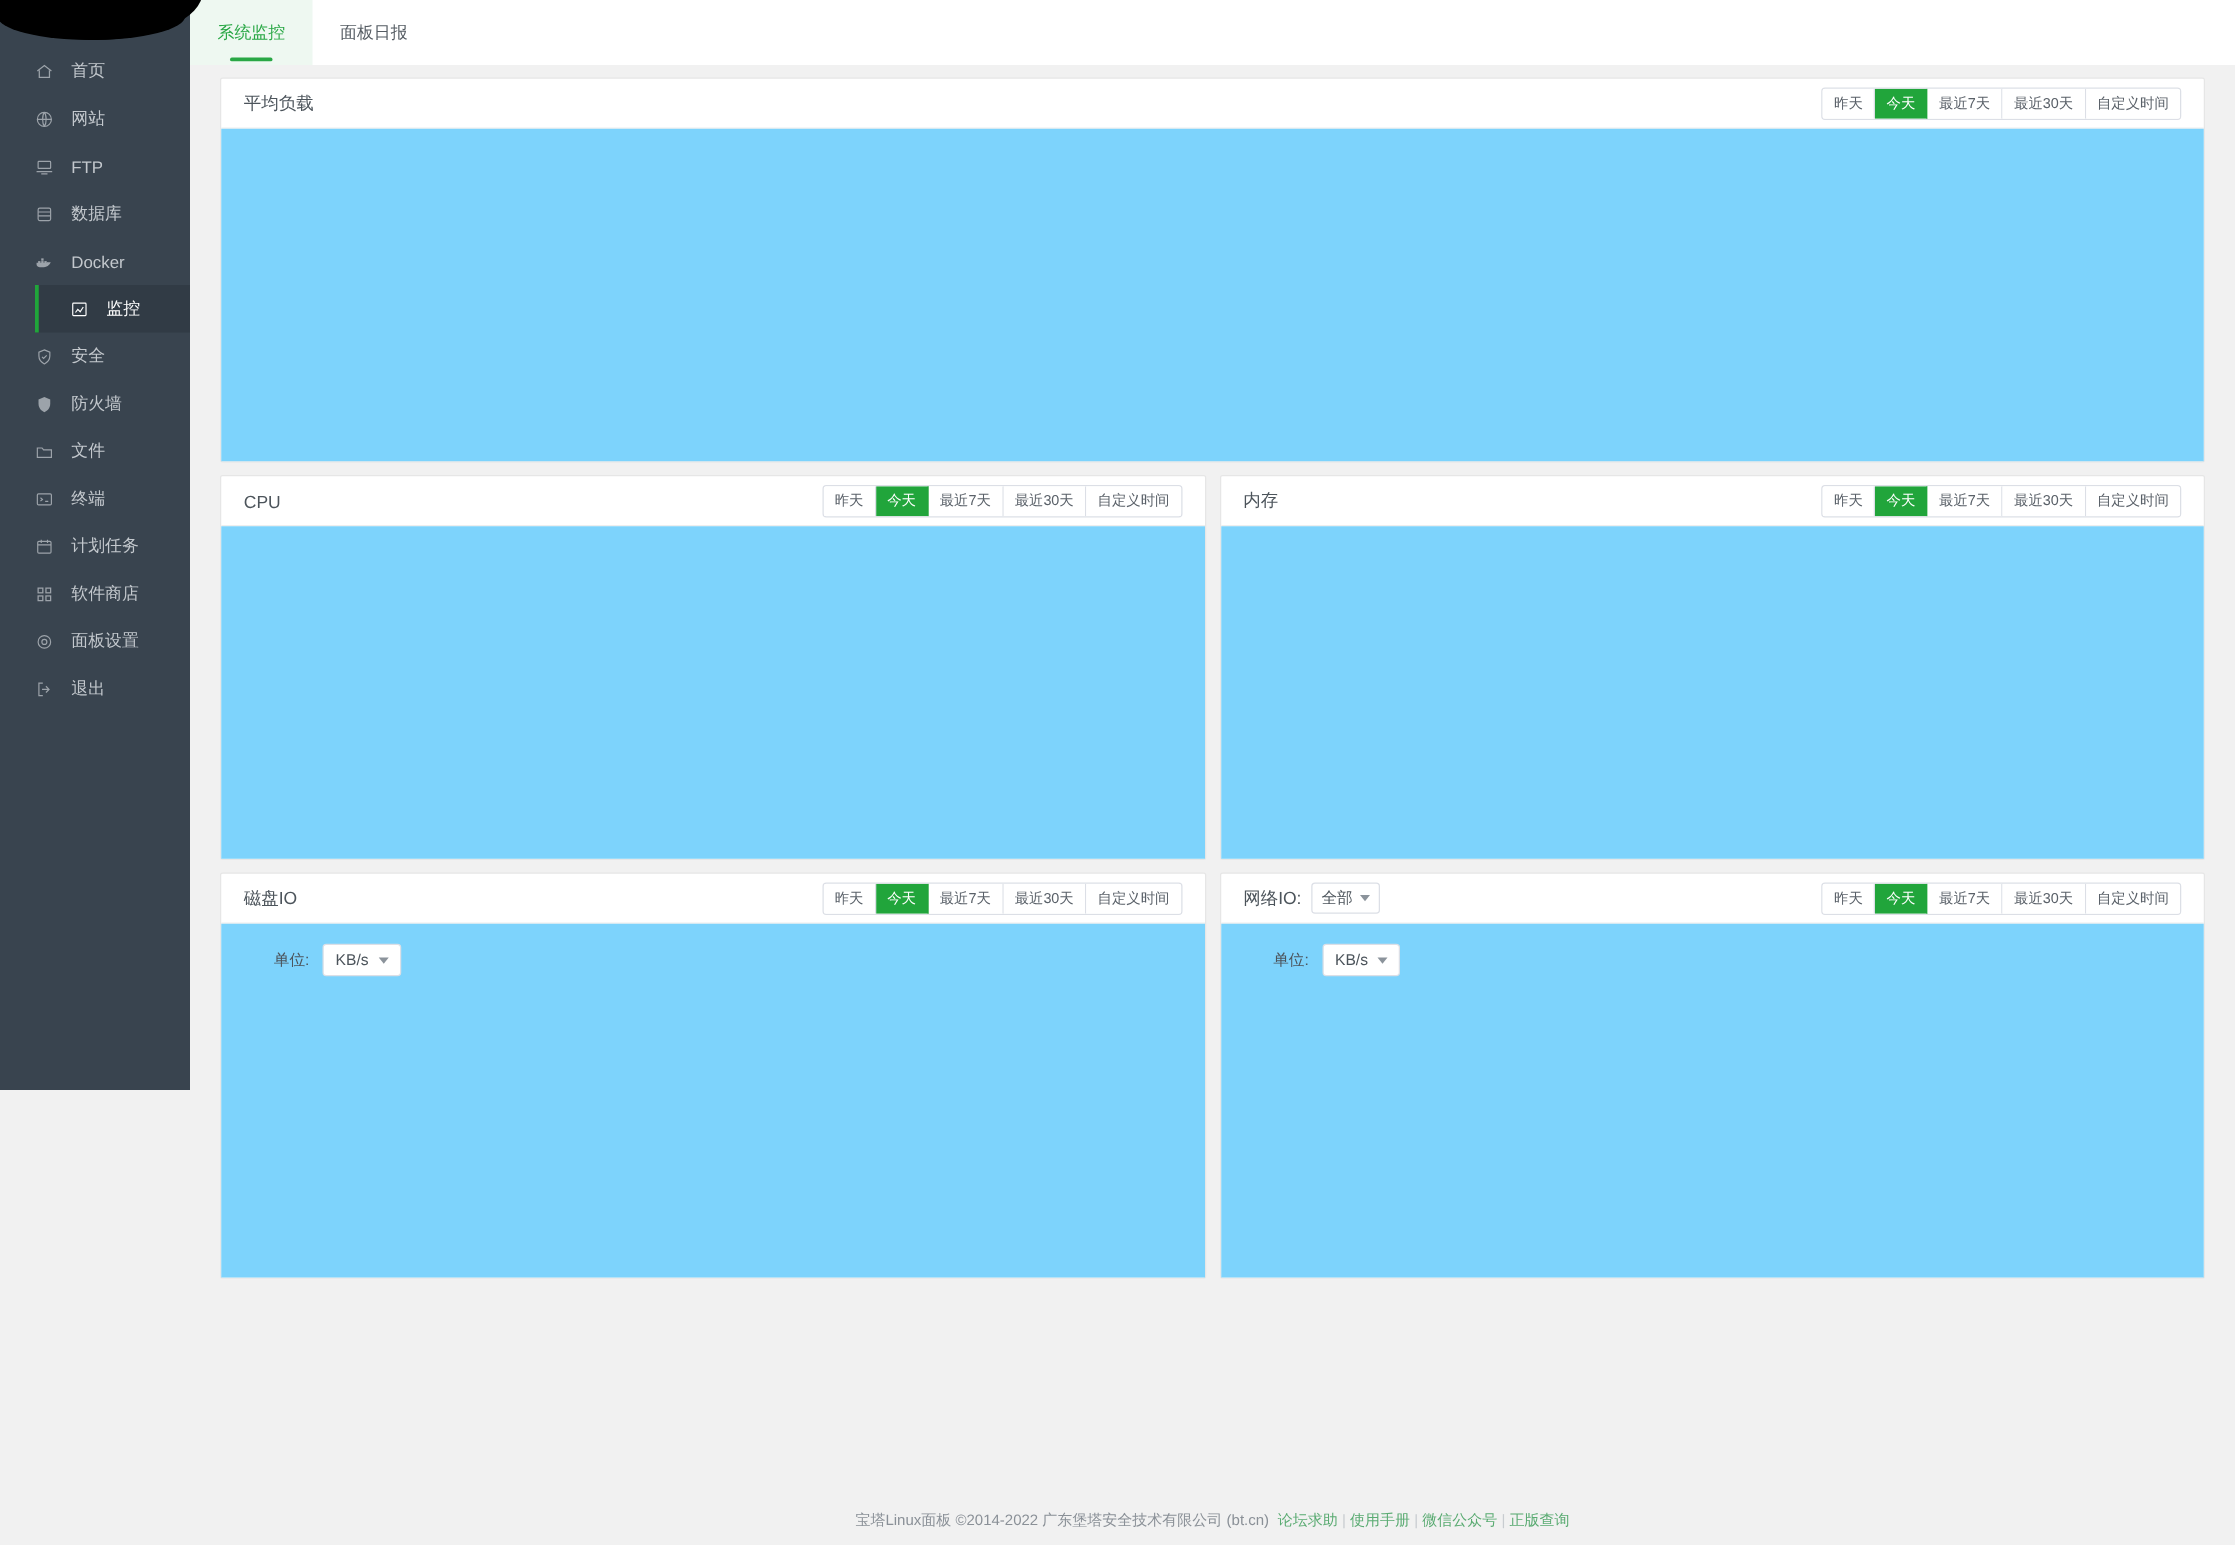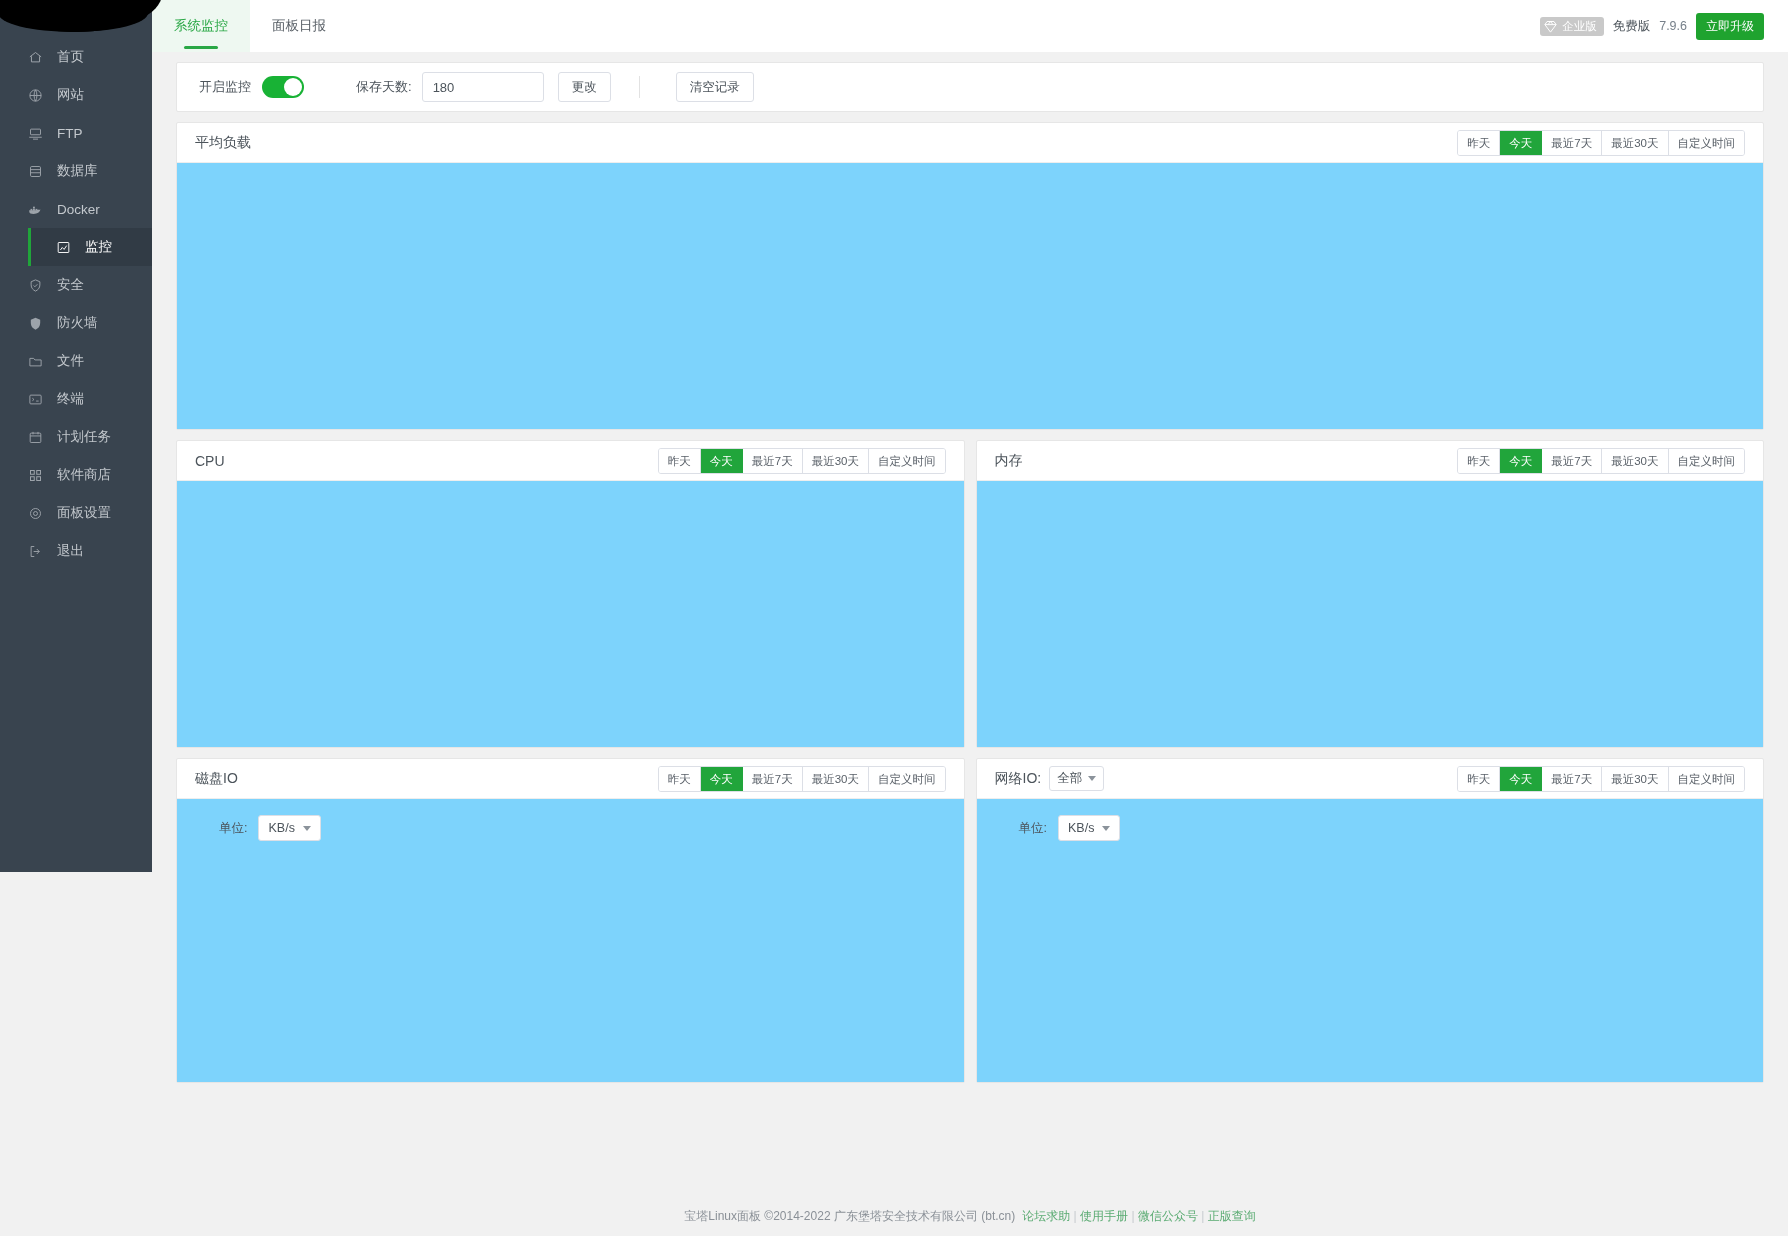--- a/index.html
+++ b/index.html
@@ -458,50 +458,24 @@
 <div class="main">
 
   <div class="tabbar">
     <div class="tab active">
       <span>系统监控</span>
     </div>
     <div class="tab">
       <span>面板日报</span>
     </div>
 
-    <div class="tabbar-right">
-      <div class="ent-badge">
-        <span class="diamond-icon">
-          <svg viewBox="0 0 24 24" fill="none" stroke="#ffffff" stroke-width="1.6">
-            <path d="M3 9h18l-9 12z"></path>
-              <path d="M3 9l3.5-5h11L21 9"></path>
-              <path d="M8 9l4-5 4 5"></path>
-          </svg>
-        </span>
-        <span>企业版</span>
-      </div>
-      <span class="free-label">免费版</span>
-      <span class="version-label">7.9.6</span>
-      <button class="upgrade-btn">立即升级</button>
-    </div>
   </div>
 
   <div class="scrollarea">
 
-    <div class="card controlbar">
-      <div class="ctl-group">
-        <span class="ctl-label">开启监控</span>
-        <div class="switch"></div>
-      </div>
-      <span class="days-label">保存天数:</span>
-      <input class="days-input" type="text" value="180" style="">
-      <button class="btn-plain" style="margin-left:14px;">更改</button>
-      <div class="ctl-sep"></div>
-      <button class="btn-plain">清空记录</button>
-    </div>
 
     <div class="card load-card">
       <div class="panel-head">
         <span class="panel-title">平均负载</span>
         <div class="range-group">
             <div class="range-btn">昨天</div>
             <div class="range-btn active">今天</div>
             <div class="range-btn">最近7天</div>
             <div class="range-btn">最近30天</div>
             <div class="range-btn">自定义时间</div>

